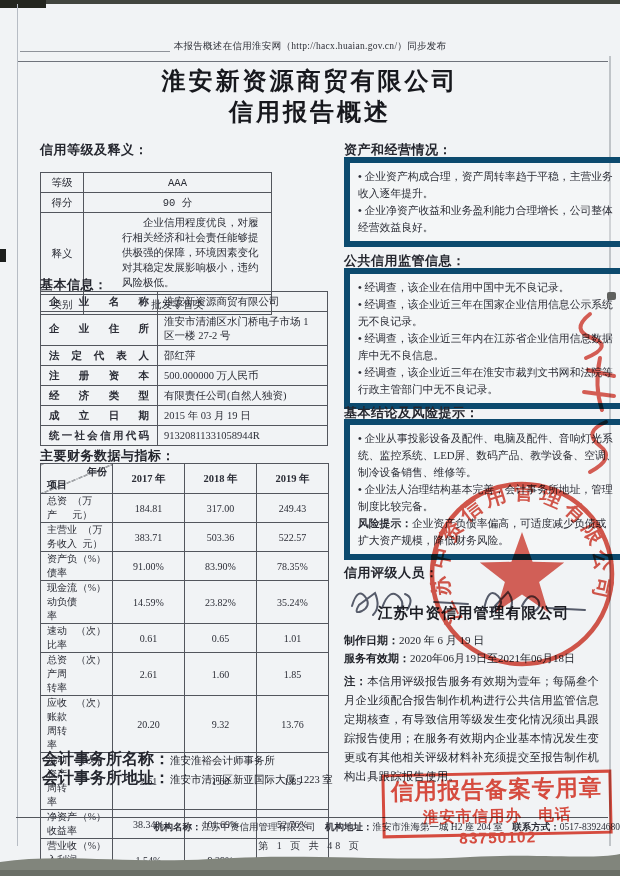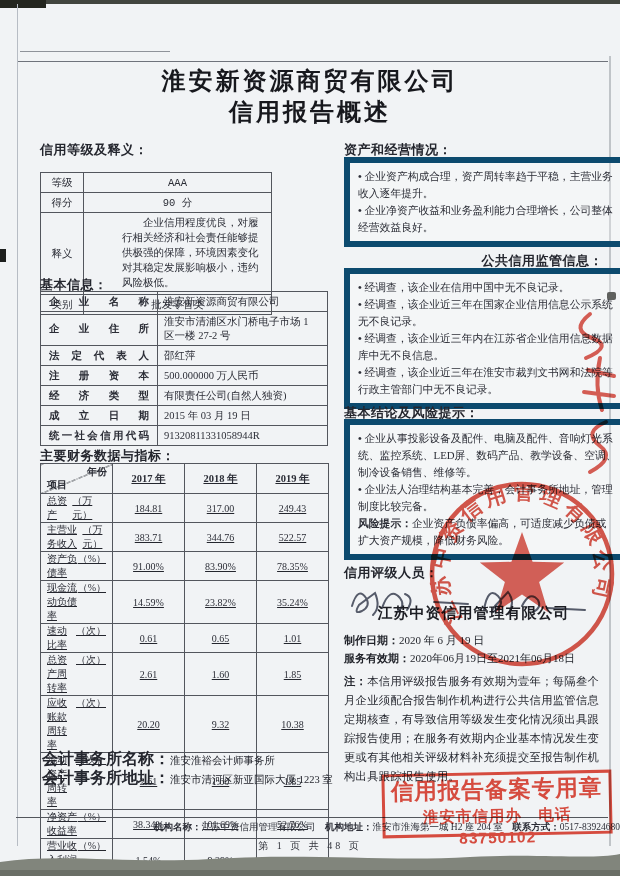--- a/index.html
+++ b/index.html
@@ -28,21 +28,21 @@
   .t-credit tr.tall td.val{text-align:left;line-height:15px;padding:3px 6px;}
   .t-credit tr.tall td.val span{display:block;text-indent:2em;margin-left:32px;}
   .t-credit tr{height:20px;}
   .t-credit tr.tall{height:56px;}
   .t-basic{left:40px;top:291px;width:288px;}
   .t-basic td.lbl{width:100px;font-weight:bold;text-align:justify;text-align-last:justify;padding:0 8px;}
   .t-basic tr{height:20px;}
   .t-basic tr.two{height:34px;}
   .t-basic td.val{padding:1px 6px;line-height:14px;}
   .t-fin{left:40px;top:463px;width:289px;}
-  .t-fin tr{height:17.5px;text-decoration:underline;}
+  .t-fin tr{height:17.5px;}
   .t-fin tr.head{height:30px;}
   .t-fin td{font-size:10px;text-align:center;}
   .t-fin td.lbl{width:118px;text-align:left;padding:0 6px;}
   .t-fin td.lbl .cellflex{display:flex;justify-content:space-between;}
   .t-fin tr.head td{font-weight:bold;font-size:10.5px;}
   .t-fin td.corner{position:relative;padding:0;
     background:linear-gradient(to bottom right,transparent 49.3%,#53565d 49.3%,#53565d 50.7%,transparent 50.7%);}
   .t-fin td.corner .c-top{position:absolute;top:1px;right:5px;font-size:10px;}
   .t-fin td.corner .c-bot{position:absolute;bottom:1px;left:6px;font-size:10px;}
   .acct{left:42px;width:300px;font-size:10.5px;}
@@ -79,20 +79,21 @@
 
 <div class="page">
 
   <div class="abs scan-top"></div>
   <div class="abs scan-corner"></div>
   <div class="abs crease"></div>
   <div class="abs edge-right"></div>
   <div class="abs mark-left"></div>
   <div class="abs mark-right"></div>
 
+  <div class="abs notice">本报告概述在信用淮安网（http://hacx.huaian.gov.cn/）同步发布</div>
   <div class="abs rule-left"></div>
   <div class="abs rule-full"></div>
   <div class="abs title">
     <div>淮安新资源商贸有限公司</div>
     <div>信用报告概述</div>
   </div>
 
   <div class="abs hd" style="left:40px;top:141px;">信用等级及释义：</div>
   <table class="abs t-credit">
     <tbody>
@@ -175,21 +176,21 @@
           <td>249.43</td>
         </tr>
     <tr>
           <td class="lbl">
             <span class="cellflex">
               <span>主营业务收入</span>
               <span>（万元）</span>
             </span>
           </td>
           <td>383.71</td>
-          <td>344.76</td>
+          <td>503.36</td>
           <td>522.57</td>
         </tr>
     <tr>
           <td class="lbl">
             <span class="cellflex">
               <span>资产负债率</span>
               <span>（%）</span>
             </span>
           </td>
           <td>91.00%</td>
@@ -231,21 +232,21 @@
         </tr>
     <tr>
           <td class="lbl">
             <span class="cellflex">
               <span>应收账款周转率</span>
               <span>（次）</span>
             </span>
           </td>
           <td>20.20</td>
           <td>9.32</td>
-          <td>10.38</td>
+          <td>13.76</td>
         </tr>
     <tr>
           <td class="lbl">
             <span class="cellflex">
               <span>流动资产周转率</span>
               <span>（次）</span>
             </span>
           </td>
           <td>2.61</td>
           <td>1.60</td>
@@ -283,21 +284,21 @@
   <div class="abs acct" style="top:768px;">
     <b>会计事务所地址：</b><span>淮安市清河区新亚国际大厦 1223 室</span>
   </div>
 
   <div class="abs hd rc" style="top:141px;">资产和经营情况：</div>
   <div class="abs rc box" style="top:157px;">
     <p class="bullet">企业资产构成合理，资产周转率趋于平稳，主营业务收入逐年提升。</p>
     <p class="bullet">企业净资产收益和业务盈利能力合理增长，公司整体经营效益良好。</p>
   </div>
 
-  <div class="abs hd rc" style="top:252px;text-align:right;">公共信用监管信息：</div>
+  <div class="abs hd rc" style="top:252px;">公共信用监管信息：</div>
   <div class="abs rc box" style="top:268px;">
     <p class="bullet">经调查，该企业在信用中国中无不良记录。</p>
     <p class="bullet">经调查，该企业近三年在国家企业信用信息公示系统无不良记录。</p>
     <p class="bullet">经调查，该企业近三年内在江苏省企业信用信息数据库中无不良信息。</p>
     <p class="bullet">经调查，该企业近三年在淮安市裁判文书网和法院等行政主管部门中无不良记录。</p>
   </div>
 
   <div class="abs hd rc" style="top:404px;">基本结论及风险提示：</div>
   <div class="abs rc box" style="top:419px;">
     <p class="bullet">企业从事投影设备及配件、电脑及配件、音响灯光系统、监控系统、LED屏、数码产品、教学设备、空调、制冷设备销售、维修等。</p>

